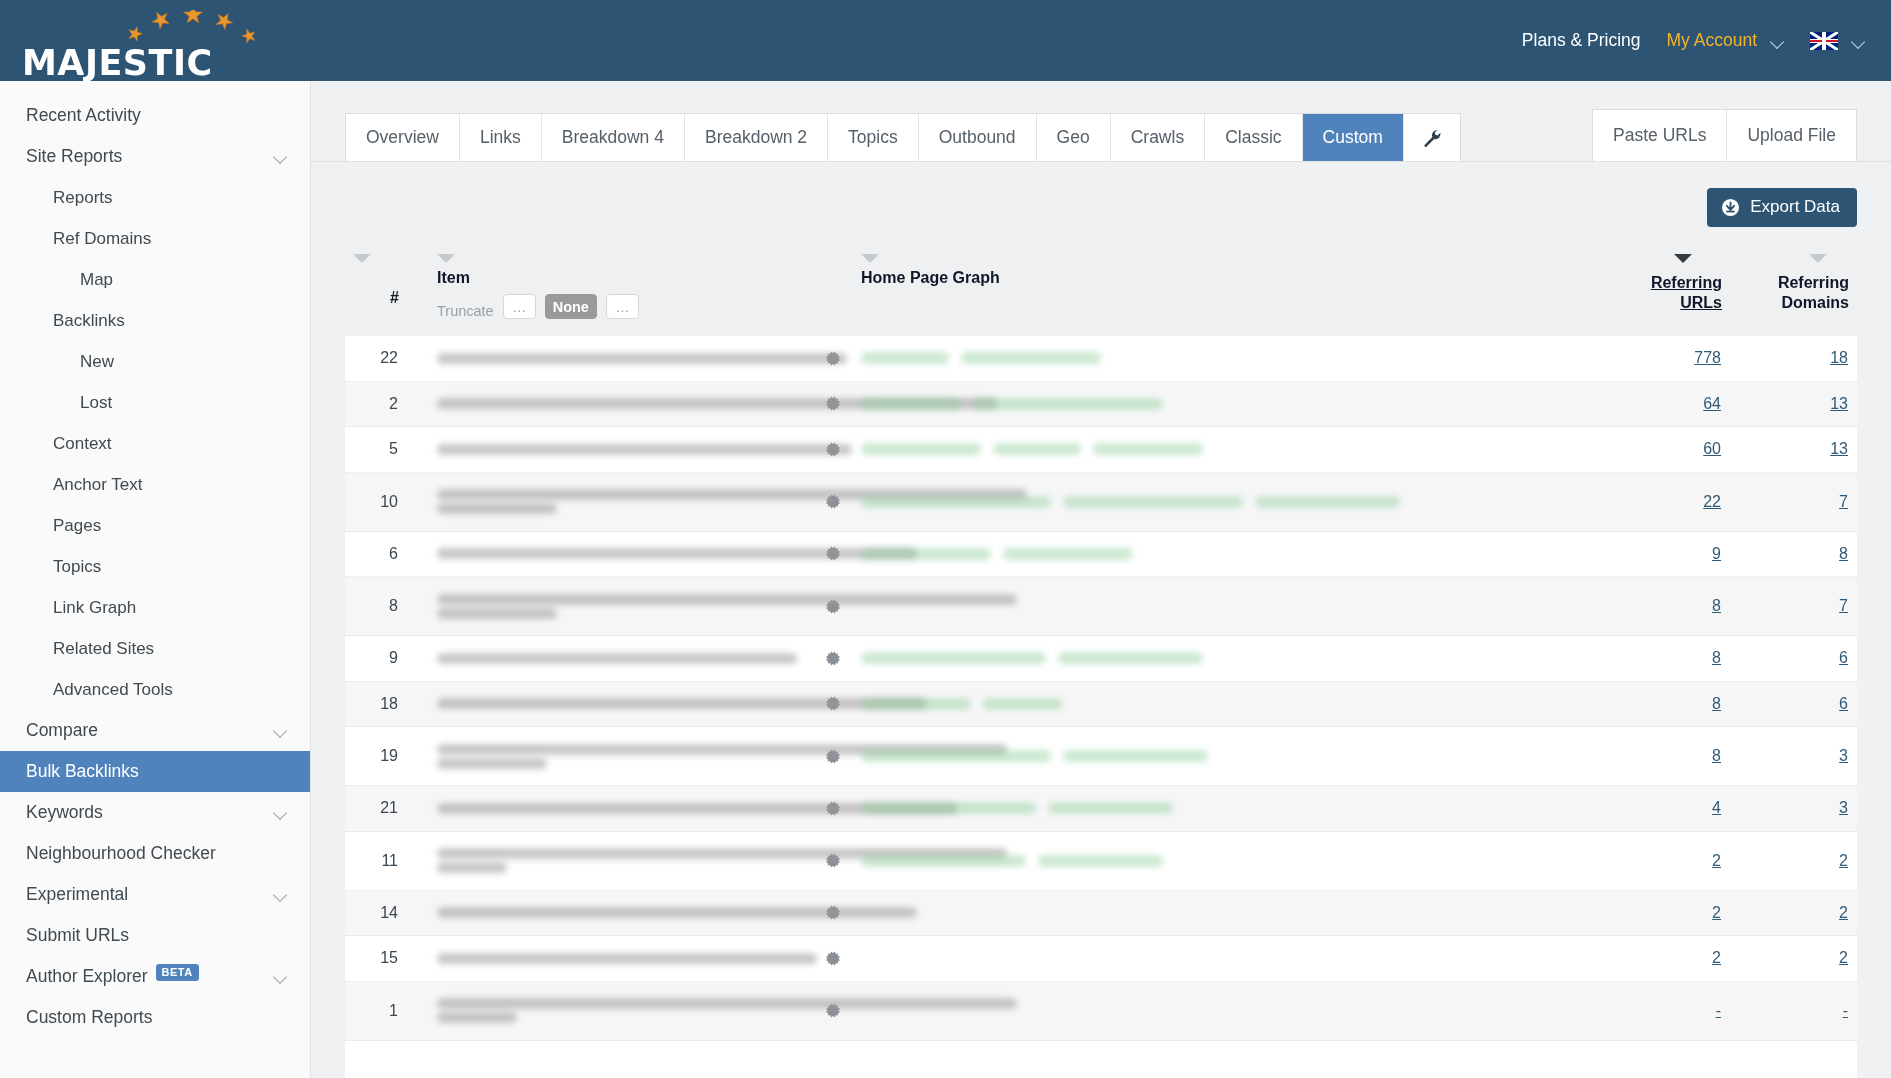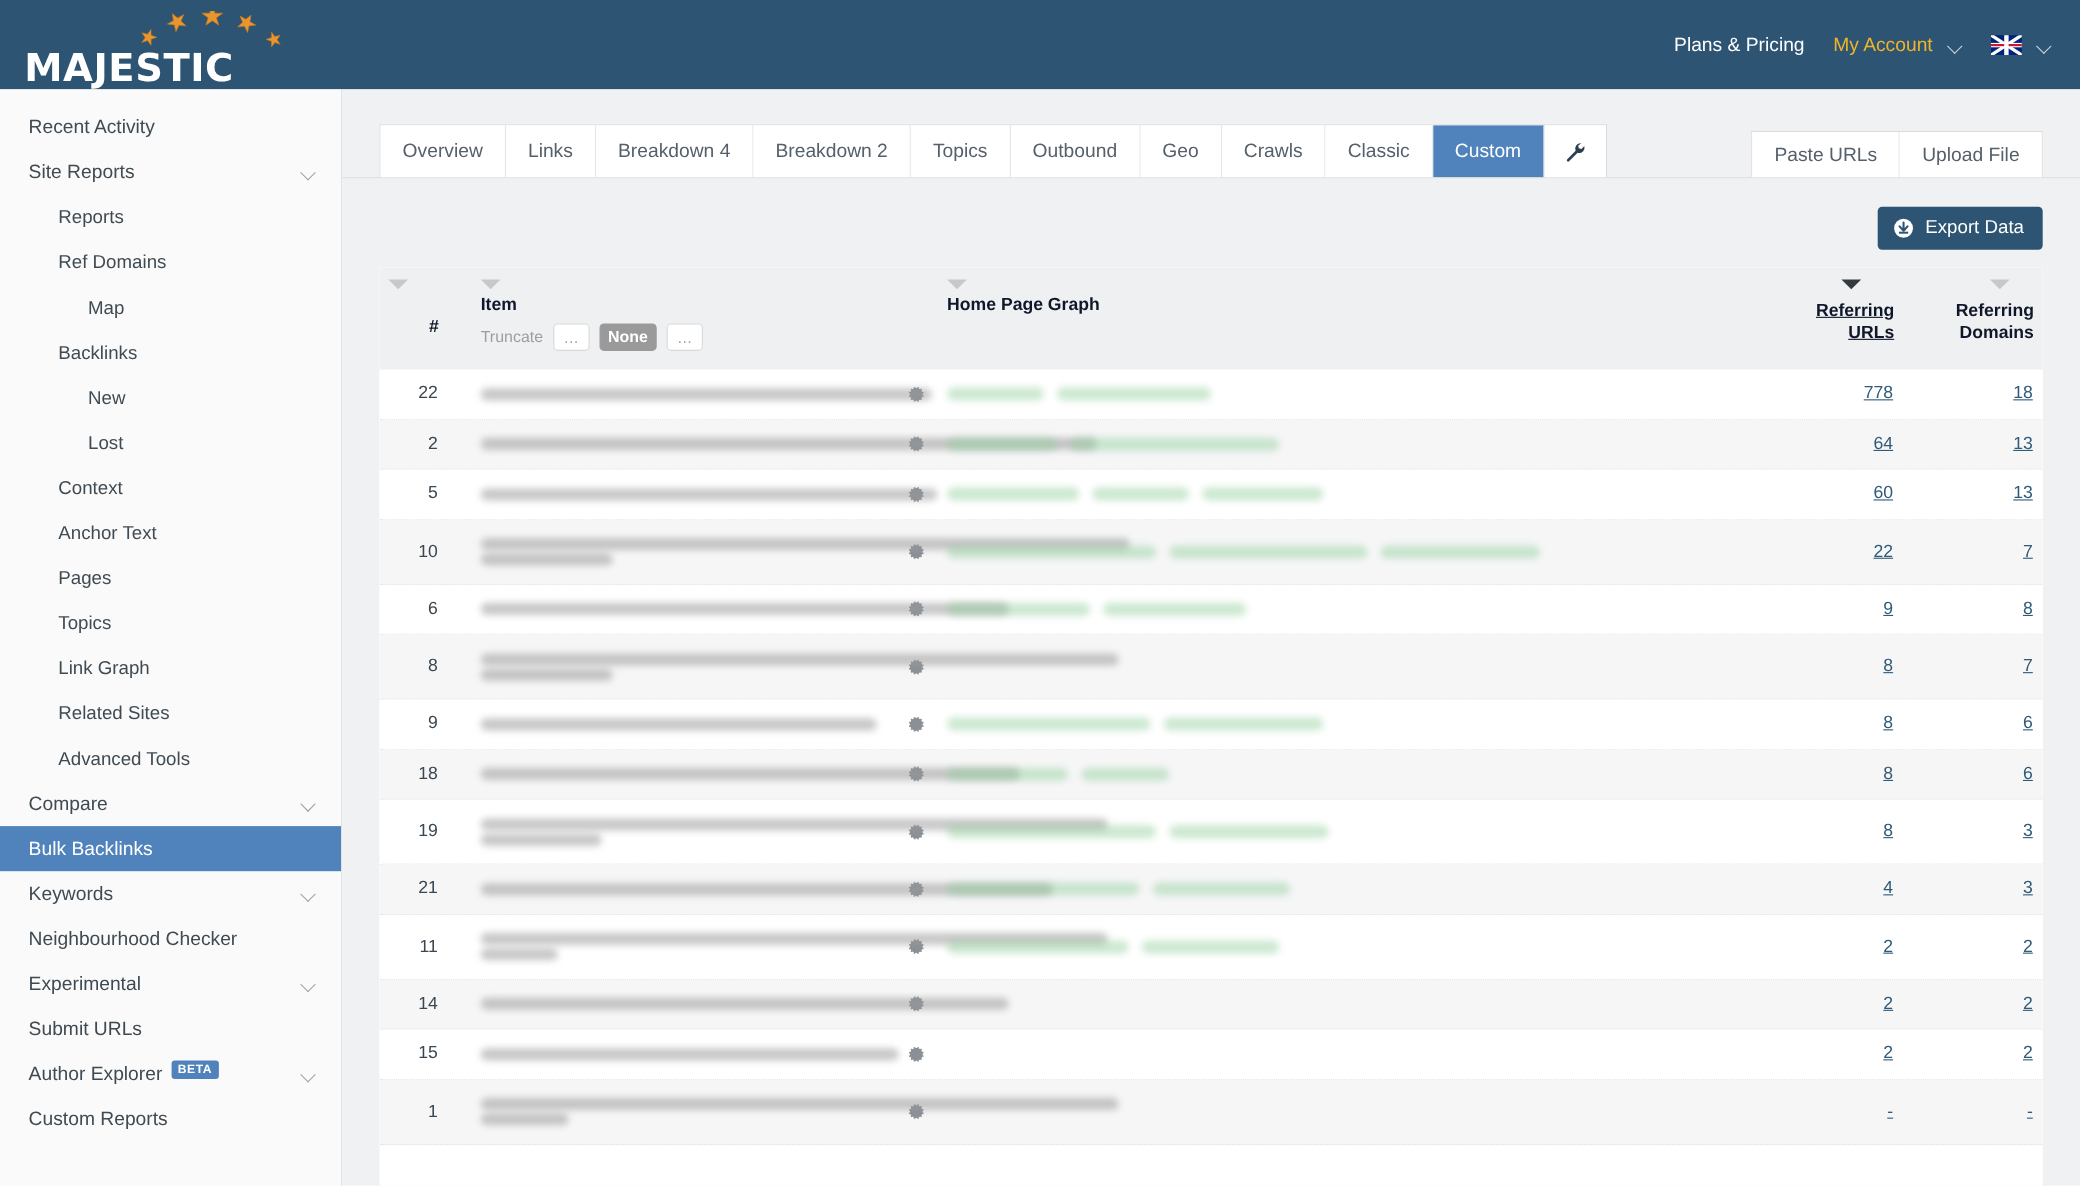--- a/index.html
+++ b/index.html
@@ -192,21 +192,21 @@
     background: #ffffff;
     white-space: nowrap;
   }
   .tab:last-child { border-right: none; }
   .tab.active { background: #5083bc; color: #ffffff; }
   .tab.tool { padding: 0 18px; }
   .wrench { width: 20px; height: 20px; display: block; }
   .tabs-right {
     margin-left: auto;
     display: flex;
-    height: 42px;
+    height: 52px;
     background: #ffffff;
     border: 1px solid #dcdcdc;
     border-bottom: none;
     justify-content: space-between;
   }
   .tabs-right .tab { border-right: 1px solid #e4e4e4; }
   .tabs-right .tab:last-child { border-right: none; }
 
   .content {
     flex: 1 1 auto;
@@ -275,21 +275,21 @@
   .sort-tri.dark { border-top-color: #333a40; }
   .htitle {
     font-size: 16px;
     font-weight: bold;
     color: #0f172a;
   }
   .h-num { text-align: right; padding-right: 8px; padding-top: 46px; }
   .h-item-label { margin-bottom: 7px; }
   .trunc-row {
     display: flex;
-    align-items: center;
+    align-items: flex-end;
     gap: 9px;
   }
   .trunc-lbl {
     font-size: 14.5px;
     color: #9aa0a6;
   }
   .trunc-btn {
     font-size: 14px;
     color: #9aa0a6;
     background: #ffffff;

